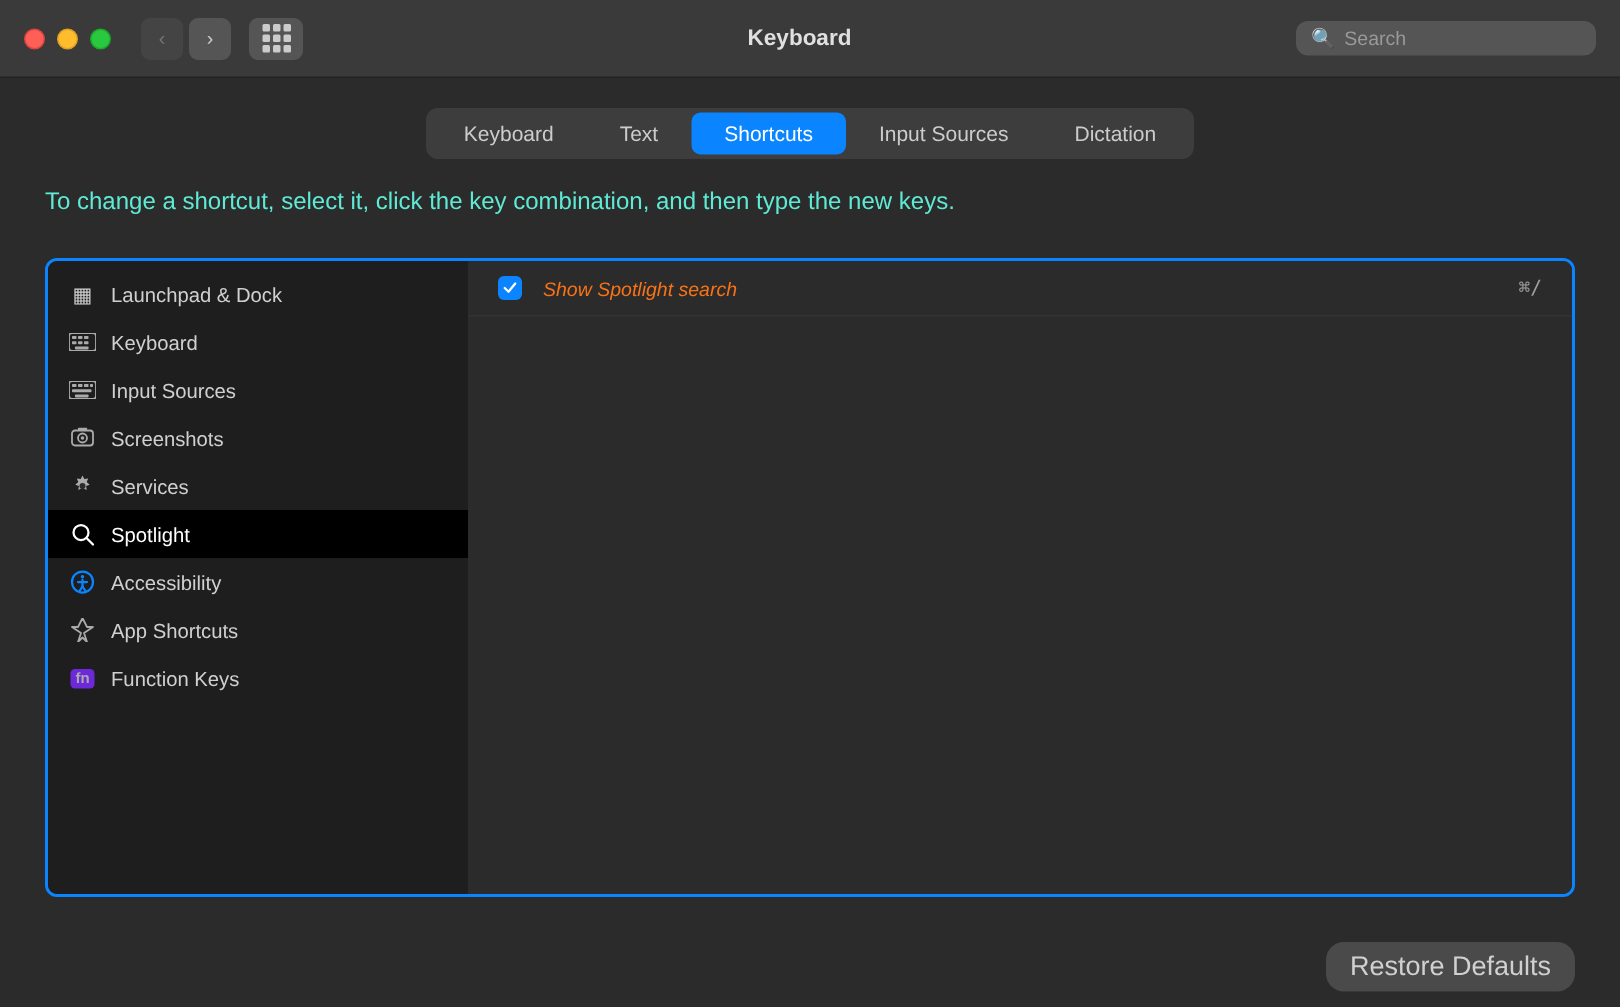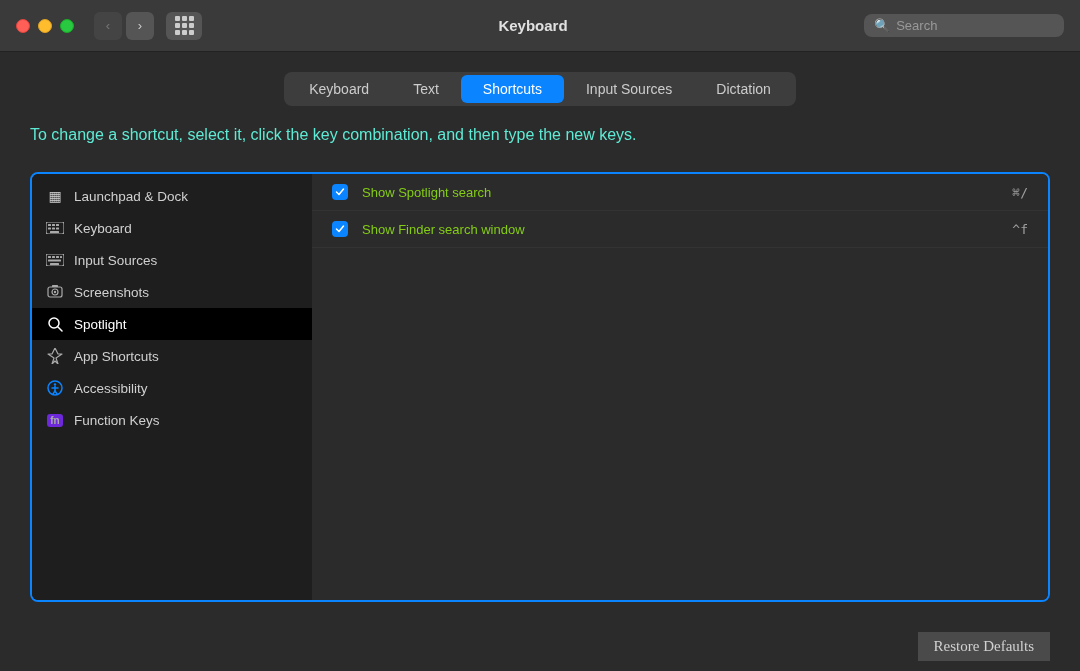--- a/index.html
+++ b/index.html
@@ -231,22 +231,23 @@
       display: flex;
       align-items: center;
       justify-content: center;
       flex-shrink: 0;
     }
 
     .checkbox svg { width: 10px; height: 10px; }
 
     .shortcut-label {
       flex: 1;
-      color: #84cc16;
+      color: #f97316;
       font-size: 13px;
+      font-style: italic;
     }
 
     .shortcut-key {
       color: #a0a0a0;
       font-size: 13px;
       font-family: monospace;
     }
 
     
     .bottom-bar {
@@ -254,25 +255,24 @@
       justify-content: flex-end;
       padding: 10px 30px;
       background: #2b2b2b;
       flex-shrink: 0;
     }
 
     .restore-btn {
       background: #4a4a4a;
       color: #d0d0d0;
       border: none;
-      border-radius: 0;
+      border-radius: 12px;
       padding: 6px 16px;
-      font-size: 15px;
-      cursor: pointer;
-      font-family: Liberation Serif, serif;
+      font-size: 18px;
+      cursor: pointer;
     }
 
     .fn-label {
       font-size: 10px;
       font-weight: bold;
       color: #aaa;
       background: #6d28d9;
       padding: 1px 3px;
       border-radius: 3px;
     }
@@ -376,84 +376,84 @@
           <svg width="16" height="14" viewBox="0 0 16 14" fill="none">
             <rect x="1" y="2" width="14" height="10" rx="2" stroke="#aaa" stroke-width="1.2"></rect>
             <circle cx="8" cy="7" r="3" stroke="#aaa" stroke-width="1.2"></circle>
             <circle cx="8" cy="7" r="1.2" fill="#aaa"></circle>
             <rect x="5" y="0" width="6" height="2" rx="0.5" fill="#aaa"></rect>
           </svg>
         </span>
         <span>Screenshots</span>
       </div>
 
+      <div class="sidebar-item">
+        <span class="item-icon">
+          <svg width="16" height="16" viewBox="0 0 16 16" fill="#aaa">
+            <path d="M8 1l1.2 2.4 2.6-.4-1 2.4 2 1.8-2.4.8.4 2.6L8 9.4l-2.8 1.2.4-2.6L3.2 7.2l2-1.8-1-2.4 2.6.4z"></path>
+            <circle cx="8" cy="8" r="2" fill="#2b2b2b"></circle>
+          </svg>
+        </span>
+        <span>Services</span>
+      </div>
 
       <div class="sidebar-item active">
         <span class="item-icon">
           <svg width="16" height="16" viewBox="0 0 16 16" fill="none">
             <circle cx="7" cy="7" r="5" stroke="white" stroke-width="1.5"></circle>
             <line x1="11" y1="11" x2="15" y2="15" stroke="white" stroke-width="1.5" stroke-linecap="round"></line>
           </svg>
         </span>
         <span>Spotlight</span>
-      </div>
-
-      <div class="sidebar-item">
-        <span class="item-icon">
-          <svg width="16" height="16" viewBox="0 0 16 16" fill="#aaa">
-            <path d="M8 0L5 6H1l6 4-2 6 3-3 3 3-2-6 6-4h-4z" fill="none" stroke="#aaa" stroke-width="1.2" stroke-linejoin="round"></path>
-          </svg>
-        </span>
-        <span>App Shortcuts</span>
       </div>
 
       <div class="sidebar-item">
         <span class="item-icon">
           <svg width="16" height="16" viewBox="0 0 16 16" fill="none">
             <circle cx="8" cy="8" r="7" stroke="#0a84ff" stroke-width="1.5"></circle>
             <circle cx="8" cy="4.5" r="1.2" fill="#0a84ff"></circle>
             <line x1="8" y1="6.5" x2="8" y2="11" stroke="#0a84ff" stroke-width="1.5" stroke-linecap="round"></line>
             <line x1="5" y1="8" x2="11" y2="8" stroke="#0a84ff" stroke-width="1.5" stroke-linecap="round"></line>
             <line x1="8" y1="11" x2="6" y2="14" stroke="#0a84ff" stroke-width="1.5" stroke-linecap="round"></line>
             <line x1="8" y1="11" x2="10" y2="14" stroke="#0a84ff" stroke-width="1.5" stroke-linecap="round"></line>
           </svg>
         </span>
         <span>Accessibility</span>
       </div>
 
       <div class="sidebar-item">
         <span class="item-icon">
+          <svg width="16" height="16" viewBox="0 0 16 16" fill="#aaa">
+            <path d="M8 0L5 6H1l6 4-2 6 3-3 3 3-2-6 6-4h-4z" fill="none" stroke="#aaa" stroke-width="1.2" stroke-linejoin="round"></path>
+          </svg>
+        </span>
+        <span>App Shortcuts</span>
+      </div>
+
+      <div class="sidebar-item">
+        <span class="item-icon">
           <span class="fn-label">fn</span>
         </span>
         <span>Function Keys</span>
       </div>
 
     </div>
 
     <div class="right-panel">
 
       <div class="shortcut-row">
         <div class="checkbox">
           <svg viewBox="0 0 10 10" fill="white">
             <polyline points="1.5,5 4,7.5 8.5,2" stroke="white" stroke-width="1.5" fill="none" stroke-linecap="round" stroke-linejoin="round"></polyline>
           </svg>
         </div>
         <span class="shortcut-label">Show Spotlight search</span>
         <span class="shortcut-key">⌘/</span>
       </div>
 
-      <div class="shortcut-row">
-        <div class="checkbox">
-          <svg viewBox="0 0 10 10" fill="white">
-            <polyline points="1.5,5 4,7.5 8.5,2" stroke="white" stroke-width="1.5" fill="none" stroke-linecap="round" stroke-linejoin="round"></polyline>
-          </svg>
-        </div>
-        <span class="shortcut-label">Show Finder search window</span>
-        <span class="shortcut-key">^f</span>
-      </div>
 
     </div>
 
   </div>
 
 </div>
 
 <div class="bottom-bar">
   <button class="restore-btn">Restore Defaults</button>
 </div>

